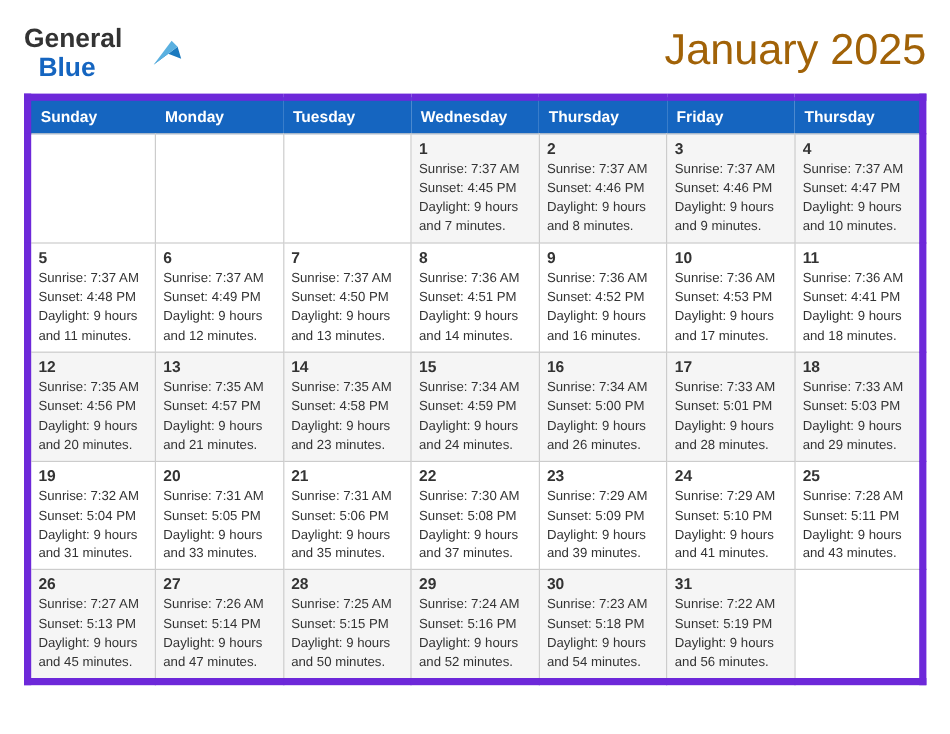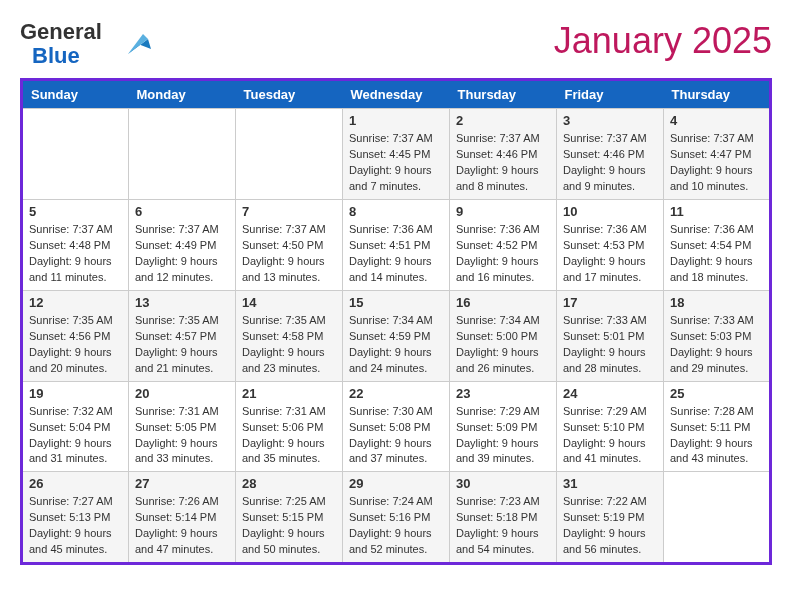--- a/index.html
+++ b/index.html
@@ -30,31 +30,31 @@
     .logo-icon {
       width: 30px;
       height: 30px;
       margin-left: 2px;
     }
     .title-area {
       text-align: right;
     }
     .month-title {
       font-size: 36px;
-      color: #be185d;
+      color: #a16207;
       font-weight: normal;
     }
     .location-title {
       font-size: 16px;
       color: #555;
     }
     table {
       width: 100%;
       border-collapse: collapse;
-      border: 3px solid #6d28d9;
+      border: 6px solid #6d28d9;
     }
     th {
       background-color: #1565c0;
       color: white;
       padding: 6px 8px;
       text-align: left;
       font-size: 13px;
       font-weight: bold;
     }
     td {
@@ -169,21 +169,21 @@
         <td>
           <div class="day-number">9</div>
           <div class="day-info"><span>Sunrise: 7:36 AM</span><br><span>Sunset: 4:52 PM</span><br><span>Daylight: 9 hours</span><br><span>and 16 minutes.</span></div>
         </td>
         <td>
           <div class="day-number">10</div>
           <div class="day-info"><span>Sunrise: 7:36 AM</span><br><span>Sunset: 4:53 PM</span><br><span>Daylight: 9 hours</span><br><span>and 17 minutes.</span></div>
         </td>
         <td>
           <div class="day-number">11</div>
-          <div class="day-info"><span>Sunrise: 7:36 AM</span><br><span>Sunset: 4:54 PM</span><br><span>Daylight: 9 hours</span><br><span>and 18 minutes.</span></div>
+          <div class="day-info"><span>Sunrise: 7:36 AM</span><br><span>Sunset: 4:41 PM</span><br><span>Daylight: 9 hours</span><br><span>and 18 minutes.</span></div>
         </td>
       </tr>
       <tr class="cal-row">
         <td>
           <div class="day-number">12</div>
           <div class="day-info"><span>Sunrise: 7:35 AM</span><br><span>Sunset: 4:56 PM</span><br><span>Daylight: 9 hours</span><br><span>and 20 minutes.</span></div>
         </td>
         <td>
           <div class="day-number">13</div>
           <div class="day-info"><span>Sunrise: 7:35 AM</span><br><span>Sunset: 4:57 PM</span><br><span>Daylight: 9 hours</span><br><span>and 21 minutes.</span></div>

